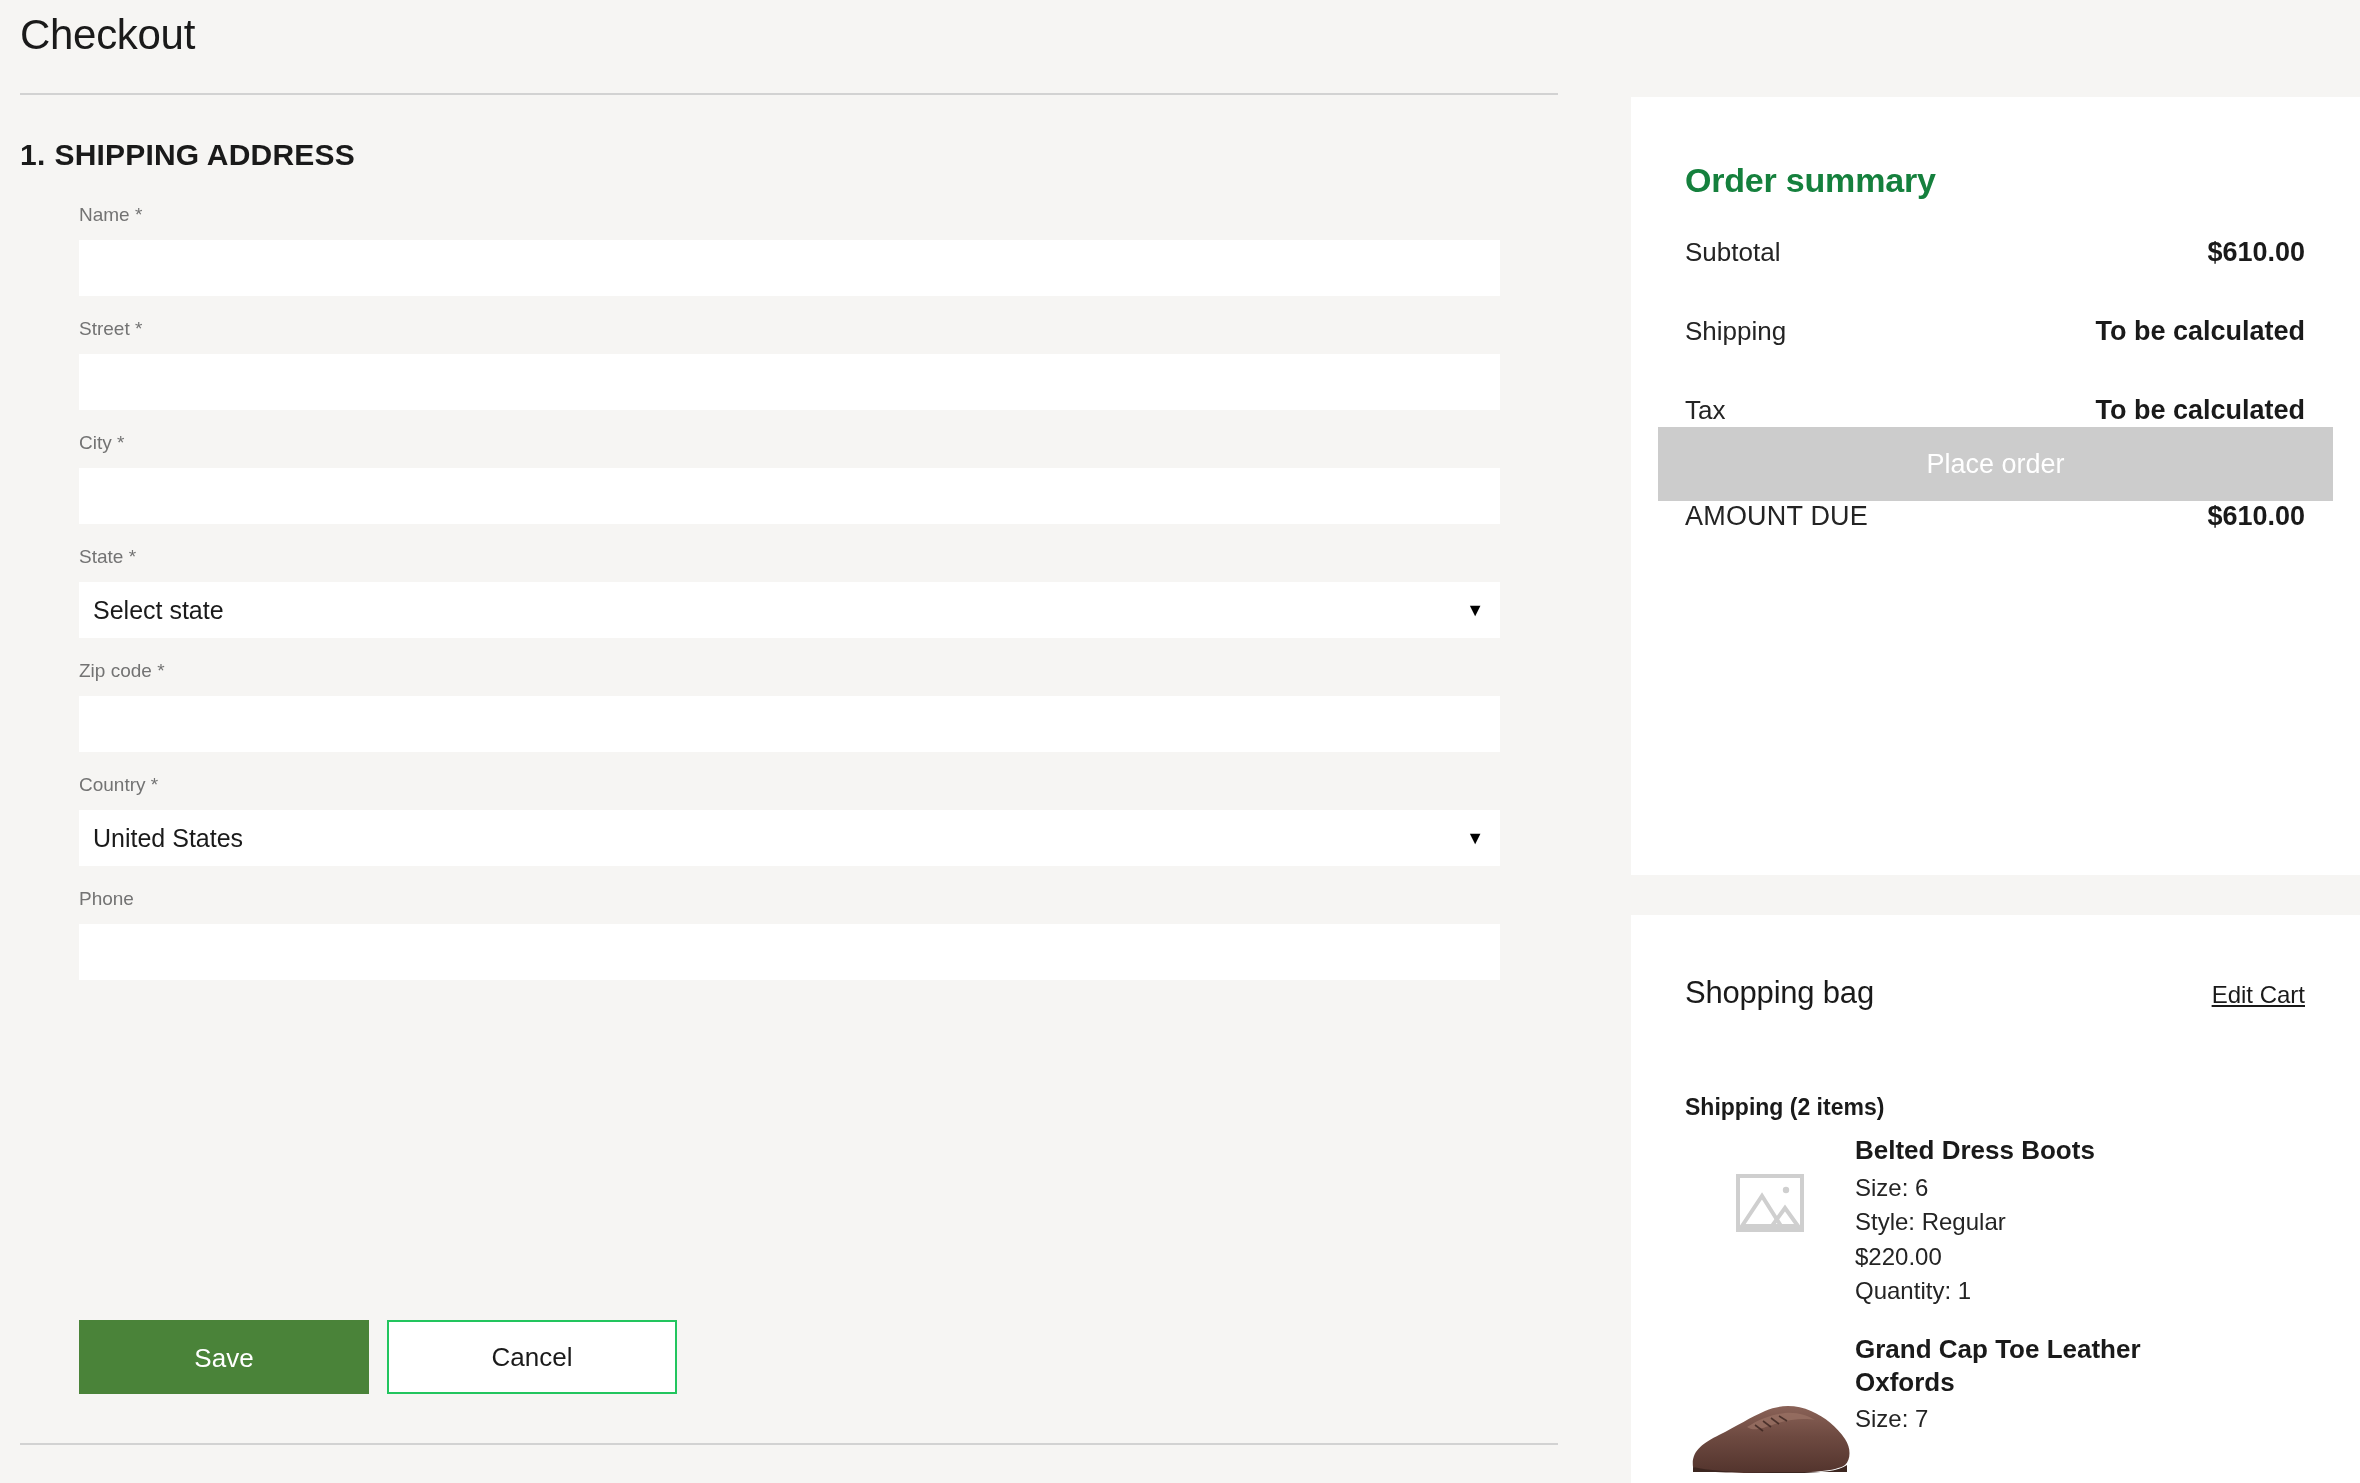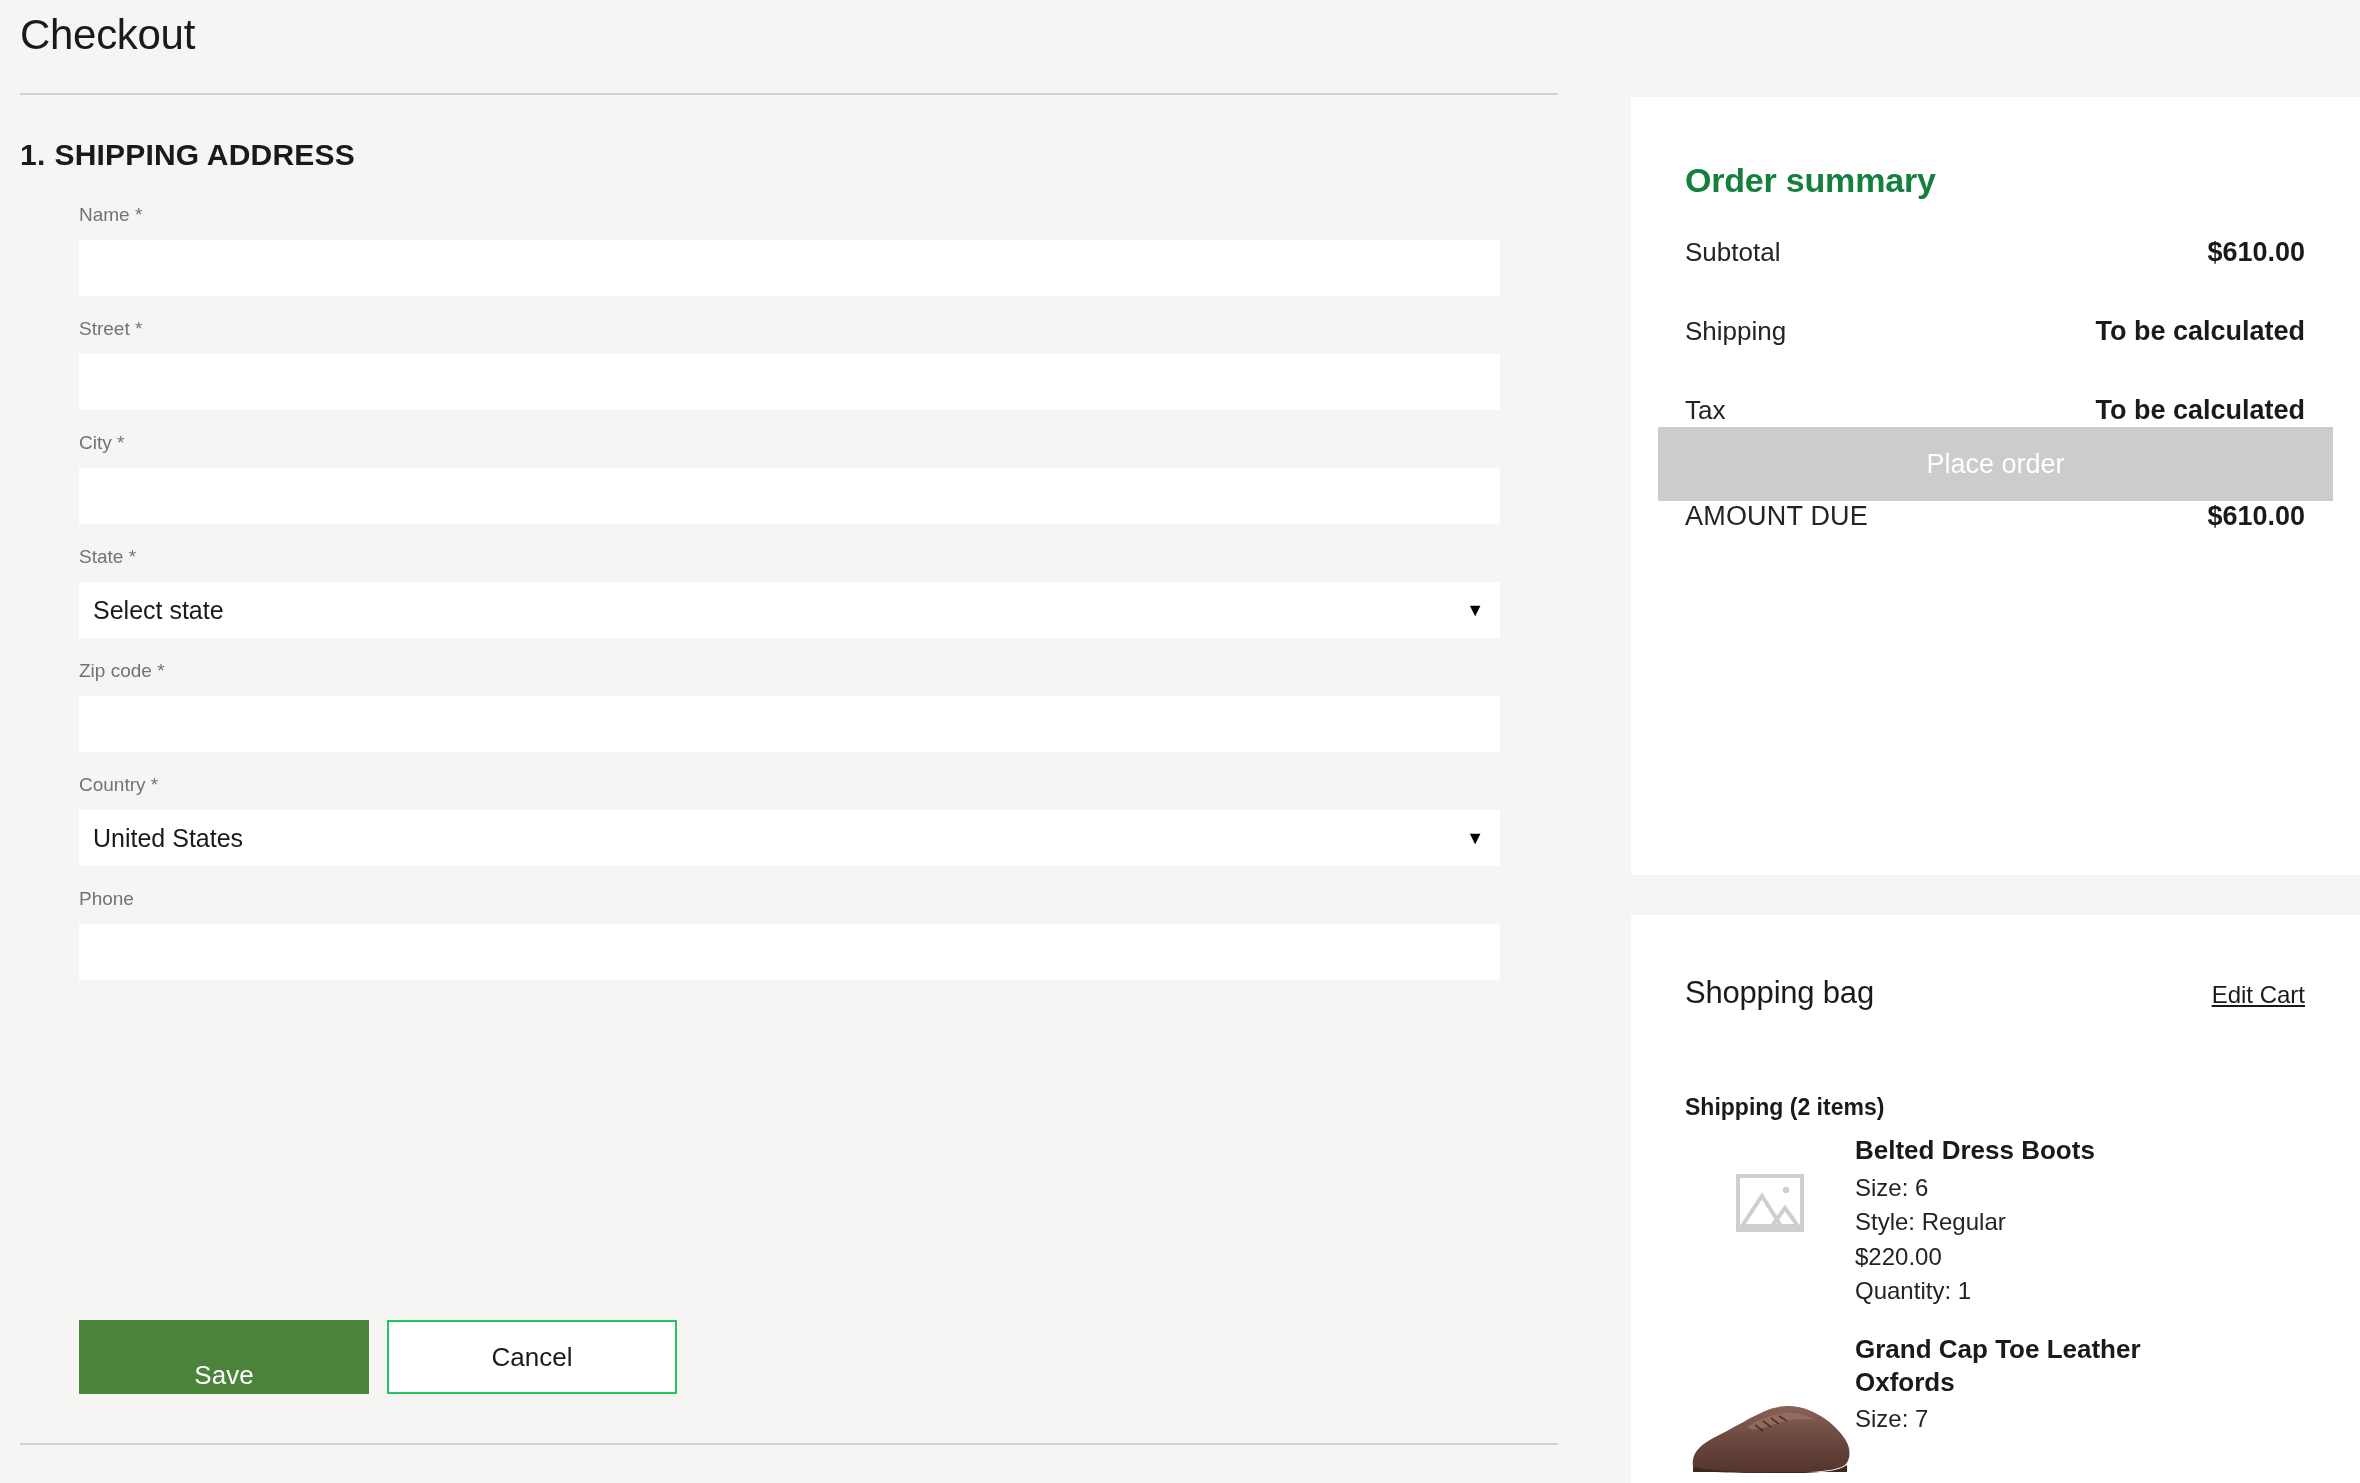--- a/index.html
+++ b/index.html
@@ -129,21 +129,21 @@
     height: 74px;
     background: #4a8339;
     color: #ffffff;
     border: none;
     font-family: "Liberation Sans", sans-serif;
     font-size: 26px;
     font-weight: 400;
     cursor: pointer;
     line-height: 74px;
     text-align: center;
-    padding: 18px;
+    padding: 1px;
   }
 
   #cancel-button {
     width: 290px;
     height: 74px;
     background: #ffffff;
     color: #1a1a1a;
     border: 2px solid #22c55e;
     font-family: "Liberation Sans", sans-serif;
     font-size: 26px;

